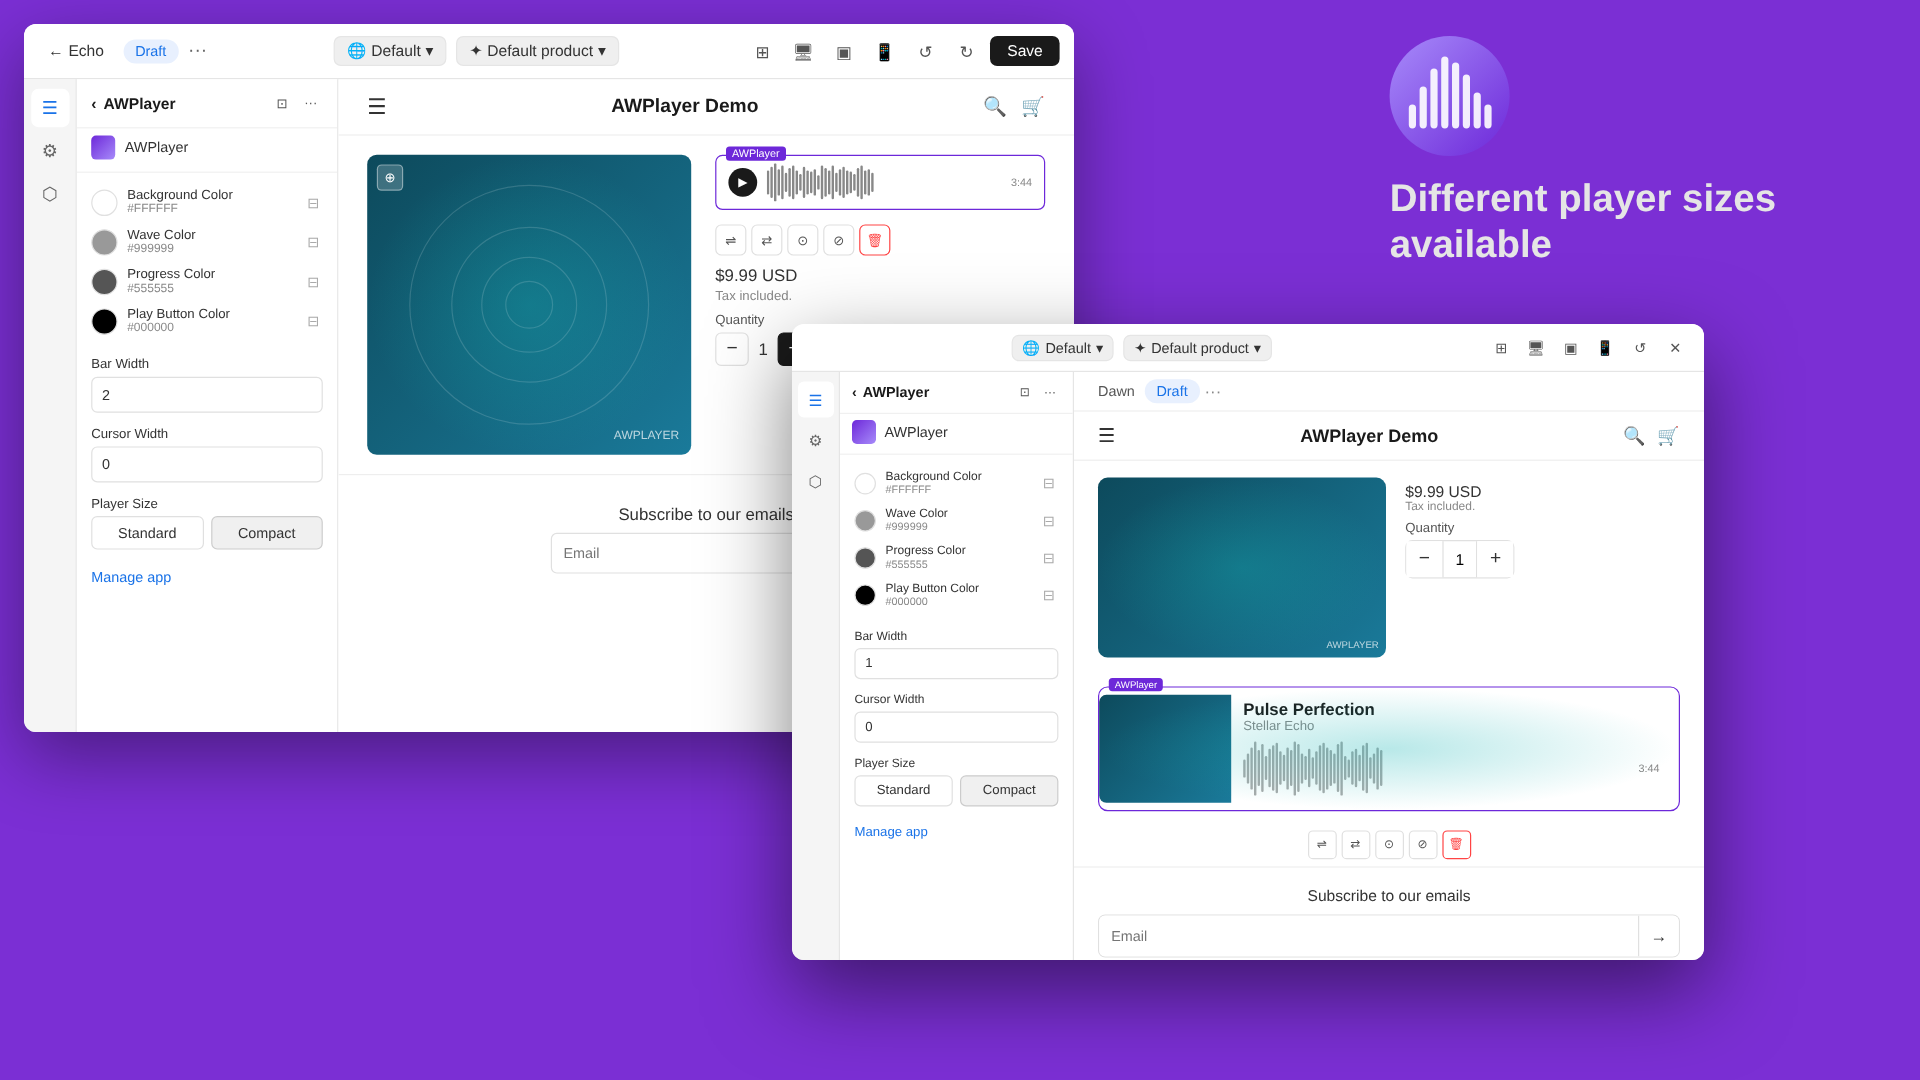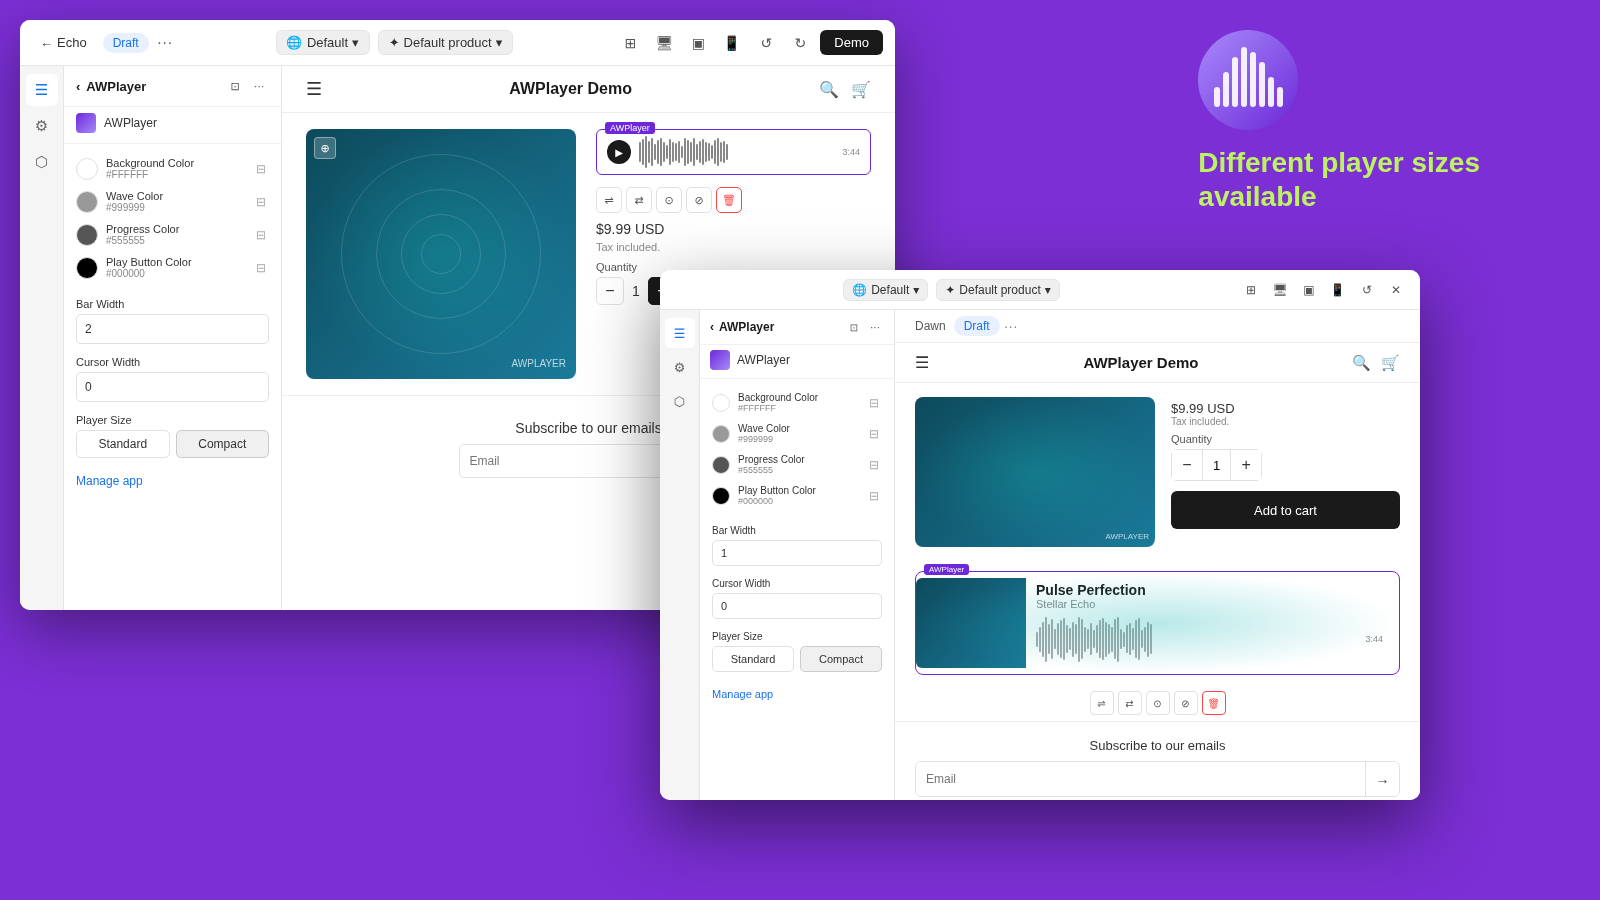--- a/index.html
+++ b/index.html
@@ -6,21 +6,21 @@
     body { font-family: -apple-system, BlinkMacSystemFont, 'Segoe UI', sans-serif; background: #7B2FD4; width: 1600px; height: 900px; overflow: hidden; position: relative; }
 
     
     .bg-purple { position: absolute; top: 0; right: 0; width: 100%; height: 100%; background: #7B2FD4; z-index: 0; }
 
     
     .logo-area { position: absolute; top: 20px; right: 200px; z-index: 10; display: flex; flex-direction: column; align-items: flex-start; }
     .logo-circle { width: 100px; height: 100px; border-radius: 50%; background: linear-gradient(135deg, #a78bfa, #6d28d9); display: flex; align-items: center; justify-content: center; margin-bottom: 16px; overflow: hidden; }
     .logo-bars { display: flex; align-items: flex-end; gap: 3px; height: 70px; padding: 8px; }
     .logo-bar { width: 6px; background: white; border-radius: 3px; opacity: 0.9; }
-    .tagline { color: #bef264; font-size: 28px; font-weight: 800; line-height: 1.2; max-width: 360px; }
+    .tagline { color: #e5e5e5; font-size: 32px; font-weight: 800; line-height: 1.2; max-width: 360px; }
 
     
     .editor-window { position: absolute; top: 20px; left: 20px; width: 875px; height: 590px; background: #f5f5f5; border-radius: 10px; box-shadow: 0 20px 60px rgba(0,0,0,0.4); overflow: hidden; z-index: 5; }
 
     
     .top-bar { height: 46px; background: white; border-bottom: 1px solid #e5e5e5; display: flex; align-items: center; padding: 0 12px; gap: 8px; }
     .exit-btn { display: flex; align-items: center; gap: 4px; font-size: 13px; color: #333; border: none; background: none; cursor: pointer; padding: 4px 8px; border-radius: 4px; }
     .draft-badge { background: #e8f0fe; color: #1a73e8; font-size: 12px; padding: 3px 10px; border-radius: 12px; font-weight: 500; }
     .more-dots { font-size: 16px; color: #666; cursor: pointer; background: none; border: none; }
     .top-center { flex: 1; display: flex; align-items: center; justify-content: center; gap: 8px; }
@@ -213,21 +213,21 @@
         <span>▾</span>
       </button>
     </div>
     <div class="top-right">
       <button class="icon-btn">⊞</button>
       <button class="icon-btn">🖥</button>
       <button class="icon-btn">▣</button>
       <button class="icon-btn">📱</button>
       <button class="icon-btn">↺</button>
       <button class="icon-btn">↻</button>
-      <button class="save-btn">Demo</button>
+      <button class="save-btn">Save</button>
     </div>
   </div>
 
   <div class="editor-body">
 
     <div class="sidebar-icons">
       <div class="sidebar-icon active">☰</div>
       <div class="sidebar-icon">⚙</div>
       <div class="sidebar-icon">⬡</div>
     </div>
@@ -528,21 +528,20 @@
         </div>
         <div class="sec-product-info">
           <div class="sec-price">$9.99 USD</div>
           <div class="sec-tax">Tax included.</div>
           <div class="sec-qty-label">Quantity</div>
           <div class="sec-qty-row">
             <button class="sec-qty-btn">−</button>
             <span class="sec-qty-val">1</span>
             <button class="sec-qty-btn">+</button>
           </div>
-          <button class="add-to-cart">Add to cart</button>
         </div>
       </div>
 
       <div class="compact-player">
         <span class="compact-label">AWPlayer</span>
         <div class="compact-thumb">
           <div style="position:absolute;inset:0;background:radial-gradient(ellipse,rgba(20,180,180,0.3) 0%,transparent 70%);"></div>
         </div>
         <div class="compact-info">
           <div class="compact-track">Pulse Perfection</div>

